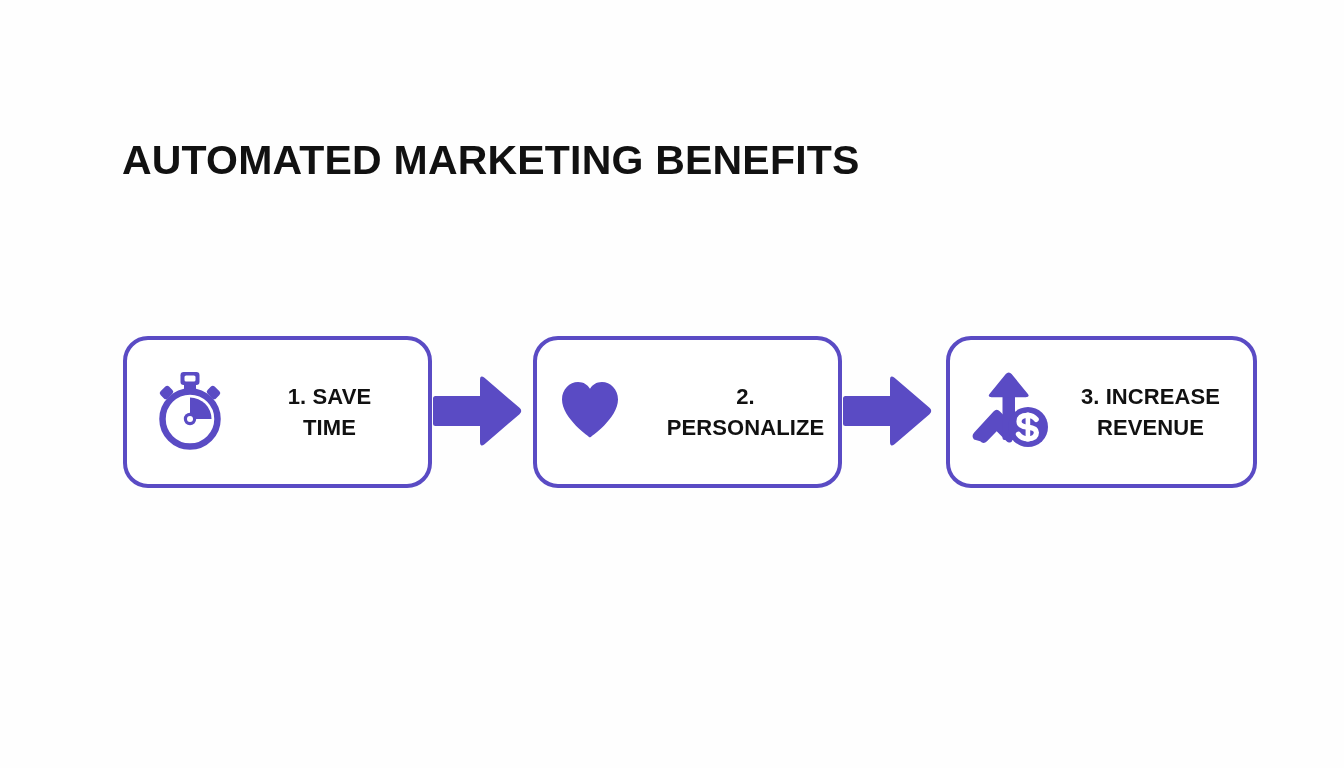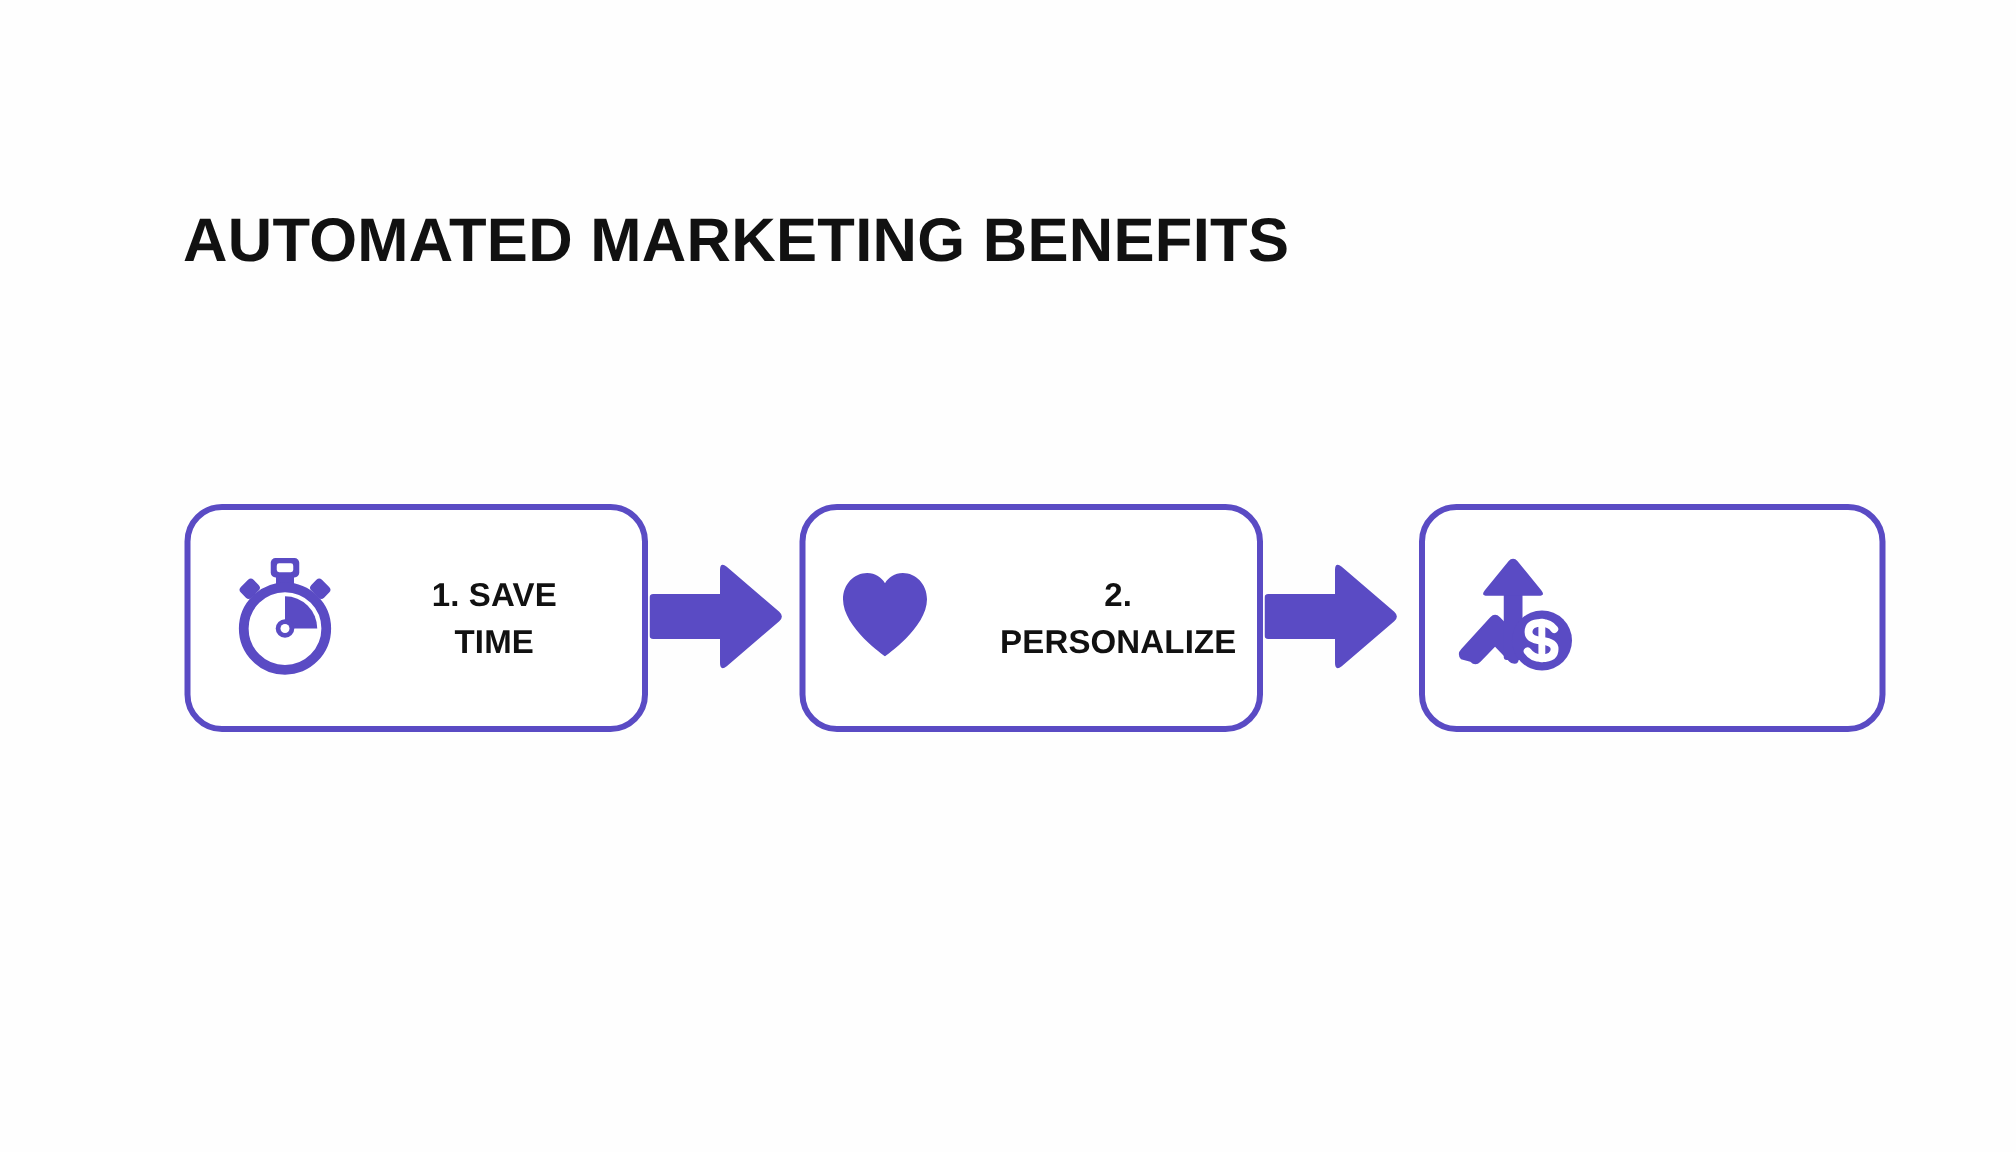--- a/index.html
+++ b/index.html
@@ -174,16 +174,20 @@
 
             <circle cx="58" cy="57" r="20"></circle>
 
             <g fill="#ffffff">
               <rect x="55.6" y="42.5" width="4.6" height="29" rx="1.6"></rect>
               <path d="M66.2 49.4 Q63.2 45.3 57.6 45.3 Q49 45.3 49 51.4 Q49 56.4 57.8 57.2 Q66.4 58 66.4 62.6 Q66.4 68.8 57.8 68.8 Q51.6 68.8 48.4 64.2" fill="none" stroke="#ffffff" stroke-width="5.2" stroke-linecap="round" stroke-linejoin="round"></path>
             </g>
           </g>
         </svg>
       </span>
+      <span class="step-label">
+        <span>3. INCREASE</span><br>
+        <span>REVENUE</span>
+      </span>
     </div>
 
   </div>
 </div>
 
 </body></html>

